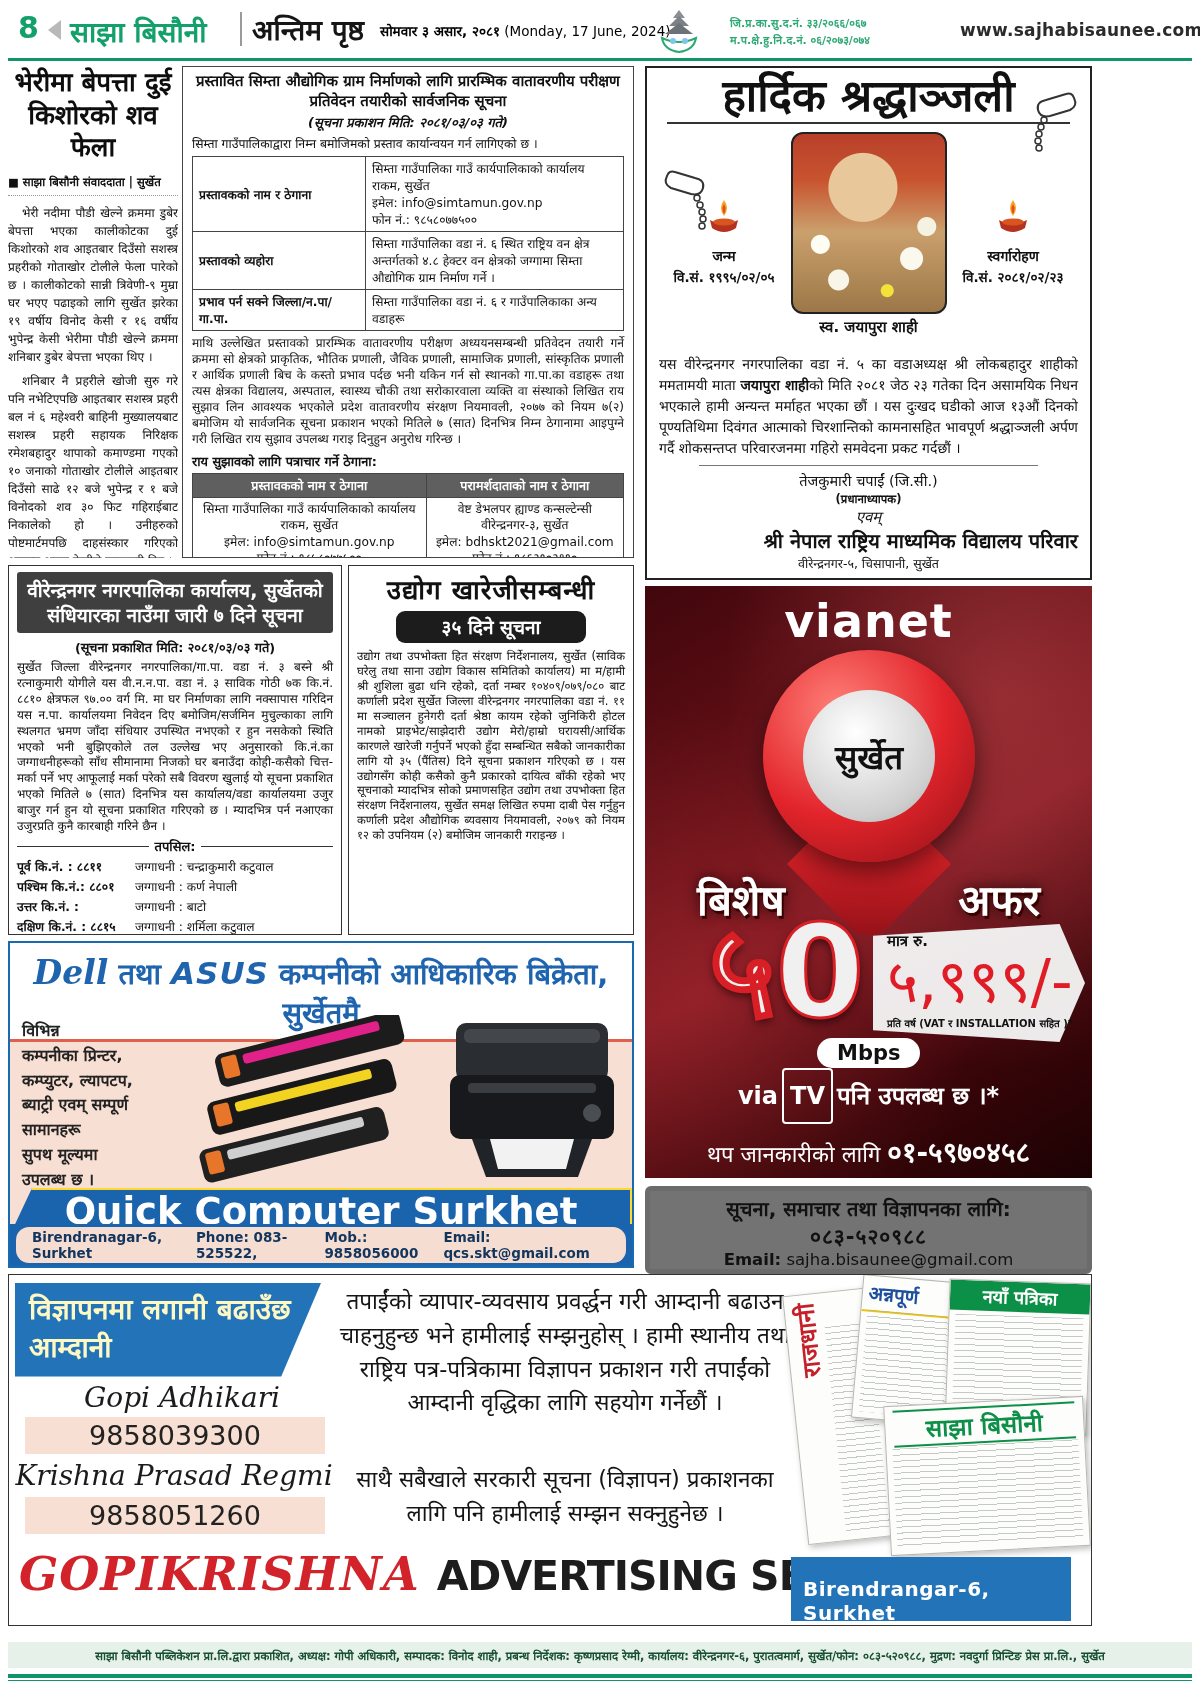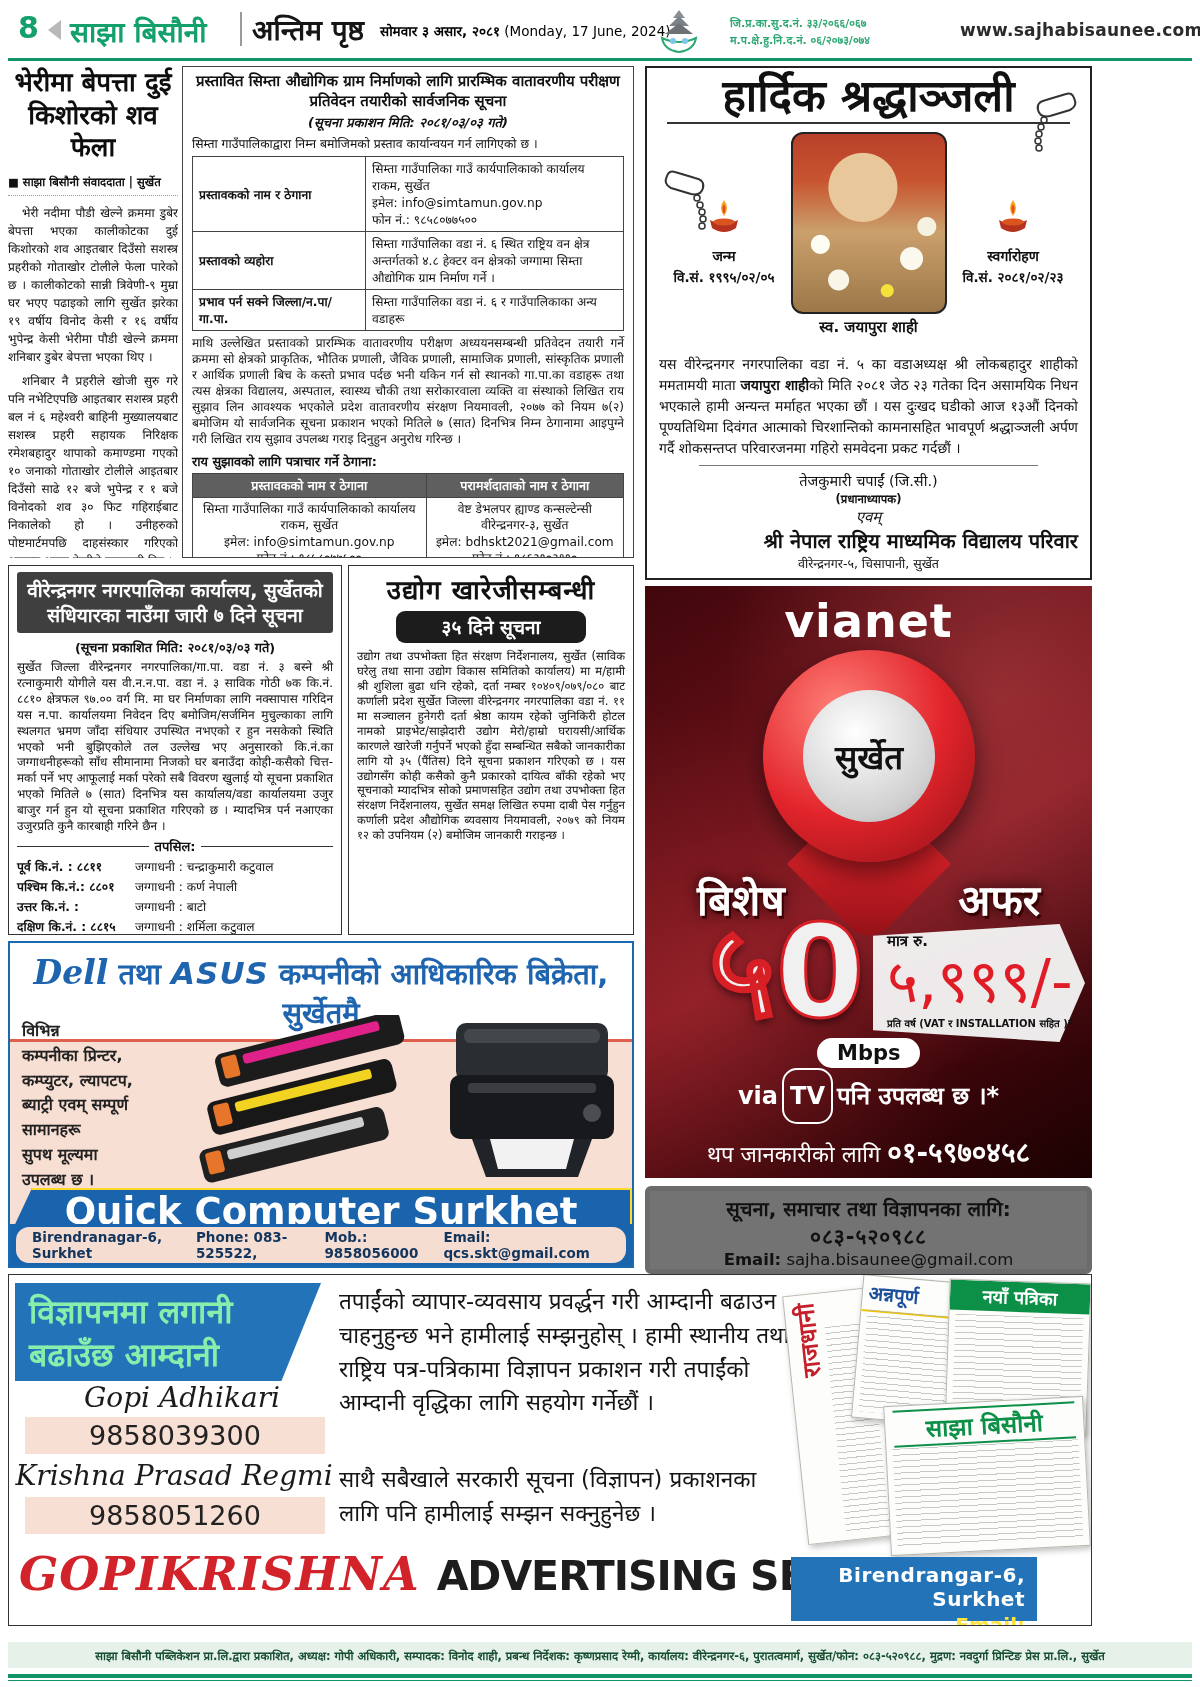--- a/index.html
+++ b/index.html
@@ -100,21 +100,21 @@
   .vi-speed{position:absolute;left:64px;top:322px;font-size:128px;font-weight:bold;line-height:1;color:#f0f0f0;
     -webkit-text-stroke:3px #d81f26;text-shadow:0 4px 10px rgba(0,0,0,.6);}
   .vi-mbps{position:absolute;left:172px;top:452px;background:#fff;color:#111;font-size:21px;font-weight:bold;border-radius:17px;padding:3px 20px;}
   .vi-ribbon{position:absolute;left:228px;top:338px;width:212px;height:118px;background:#f4f4f4;opacity:.96;
     clip-path:polygon(0 10%,88% 0,100% 50%,88% 100%,0 90%);}
   .vi-price-wrap{position:absolute;left:242px;top:344px;width:190px;color:#111;}
   .vi-prefix{font-size:15px;font-weight:bold;}
   .vi-price{font-size:60px;font-weight:normal;color:#e01d26;line-height:1.05;}
   .vi-note{font-size:10px;font-weight:bold;margin-top:3px;}
   .vi-tv{position:absolute;top:482px;width:100%;text-align:center;font-size:24px;font-weight:bold;}
-  .vi-tvbox{display:inline-block;border:2px solid #fff;border-radius:15px;padding:12px 6px;margin:0 4px;}
+  .vi-tvbox{display:inline-block;border:2px solid #fff;border-radius:4px;padding:12px 6px;margin:0 4px;}
   .vi-contact{position:absolute;top:546px;width:100%;text-align:center;font-size:22px;}
   .vi-contact b{font-size:28px;font-weight:bold;}
   
   .dell{left:8px;top:941px;width:626px;height:327px;border:2px solid #1a6ab0;box-sizing:border-box;background:#f8dfd3;overflow:hidden;}
   .dell-title{background:#fff;text-align:center;font-size:29px;font-weight:bold;color:#1f64ae;padding:10px 0 8px 0;border-bottom:3px solid #e0604e;}
   .dell-title .logoA{font-family:"DejaVu Serif",serif;font-style:italic;font-size:33px;}
   .dell-title .logoB{font-style:italic;font-size:31px;letter-spacing:1px;}
   .dell-items{position:absolute;left:12px;top:76px;width:158px;font-size:16px;font-weight:bold;line-height:1.55;color:#222;}
   .toners{position:absolute;left:176px;top:72px;}
   .printer{position:absolute;left:432px;top:70px;}
@@ -126,36 +126,36 @@
   
   .infobox{left:645px;top:1186px;width:447px;height:88px;border:5px solid #6b6b6b;border-radius:6px;background:#737373;
     box-sizing:border-box;text-align:center;padding-top:4px;}
   .ib1{font-size:20px;font-weight:bold;color:#111;}
   .ib2{font-size:21px;font-weight:bold;letter-spacing:1px;}
   .ib3{font-size:16.5px;color:#111;}
   .ib3 b{font-weight:bold;}
   
   .gopi{left:8px;top:1274px;width:1084px;height:352px;border:1px solid #333;box-sizing:border-box;background:#fff;overflow:hidden;}
   .g-banner{position:absolute;left:6px;top:8px;width:306px;background:#2273b8;clip-path:polygon(0 0,100% 0,87% 100%,0 100%);
-    color:#86efac;font-size:32px;font-weight:bold;line-height:1.35;padding:8px 12px 4px 14px;box-sizing:border-box;}
+    color:#fef9c3;font-size:28px;font-weight:bold;line-height:1.35;padding:8px 12px 10px 14px;box-sizing:border-box;}
   .g-name{position:absolute;width:330px;text-align:center;font-family:"DejaVu Serif",serif;font-style:italic;font-size:28px;color:#1b1b1b;}
   .g-phone{position:absolute;width:300px;left:16px;background:#f8dfd3;text-align:center;font-size:27px;padding:3px 0;color:#222;}
-  .g-para{position:absolute;left:330px;width:452px;font-size:22.5px;line-height:1.5;text-align:left;color:#141414;}
+  .g-para{position:absolute;left:330px;width:452px;font-size:22.5px;line-height:1.5;text-align:center;color:#141414;}
   .g-brand{position:absolute;left:10px;top:272px;width:770px;text-align:center;white-space:nowrap;}
   .g-brand .red{color:#d2232a;font-family:"DejaVu Serif",serif;font-style:italic;font-weight:bold;font-size:46px;letter-spacing:1px;}
   .g-brand .dark{color:#1d1d1d;font-weight:bold;font-size:41px;letter-spacing:-1px;}
   .news{position:absolute;left:786px;top:4px;width:292px;height:274px;}
   .card{position:absolute;background:#fdfdfb;border:1px solid #b8b8b0;box-shadow:2px 3px 6px rgba(0,0,0,.25);overflow:hidden;}
   .fake{position:absolute;left:6px;right:6px;bottom:6px;top:34px;
     background:repeating-linear-gradient(#adb3ad 0 1px,transparent 1px 6px);opacity:.7;}
   .mast-v{writing-mode:vertical-rl;transform:rotate(180deg);font-size:24px;font-weight:bold;color:#c5202a;position:absolute;left:4px;top:8px;}
   .mast-blue{font-size:19px;font-weight:bold;color:#1c4f9c;padding:4px 6px;border-bottom:2px solid #f2c400;}
   .mast-green{background:#0c8f47;color:#fff;font-size:18px;font-weight:bold;padding:3px 6px;text-align:center;}
   .mast-green2{color:#0c8f47;font-size:24px;font-weight:bold;text-align:center;border-top:2px solid #0c8f47;border-bottom:2px solid #0c8f47;margin:4px 8px;}
-  .g-bluebar{position:absolute;left:782px;top:282px;width:246px;height:64px;background:#2273b8;color:#fff;padding:6px 12px;box-sizing:border-box;text-align:right;}
+  .g-bluebar{position:absolute;left:782px;top:282px;width:280px;height:64px;background:#2273b8;color:#fff;padding:20px 12px;box-sizing:border-box;}
   .g-bluebar .l1{font-size:20px;font-weight:bold;letter-spacing:.5px;}
   .g-bluebar .l2{font-size:20px;font-weight:bold;color:#ffe23c;margin-top:2px;}
   
   .footer{left:8px;top:1642px;width:1184px;height:26px;background:#e6f2e9;display:flex;align-items:center;justify-content:center;}
   .footer span{font-size:11.5px;font-weight:bold;color:#184f33;}
   .foot-rule1{left:8px;top:1674px;width:1184px;height:4px;background:#12946a;}
   .foot-rule2{left:8px;top:1680px;width:1184px;height:1px;background:#12946a;}
 </style>
 </head>
 <body>

